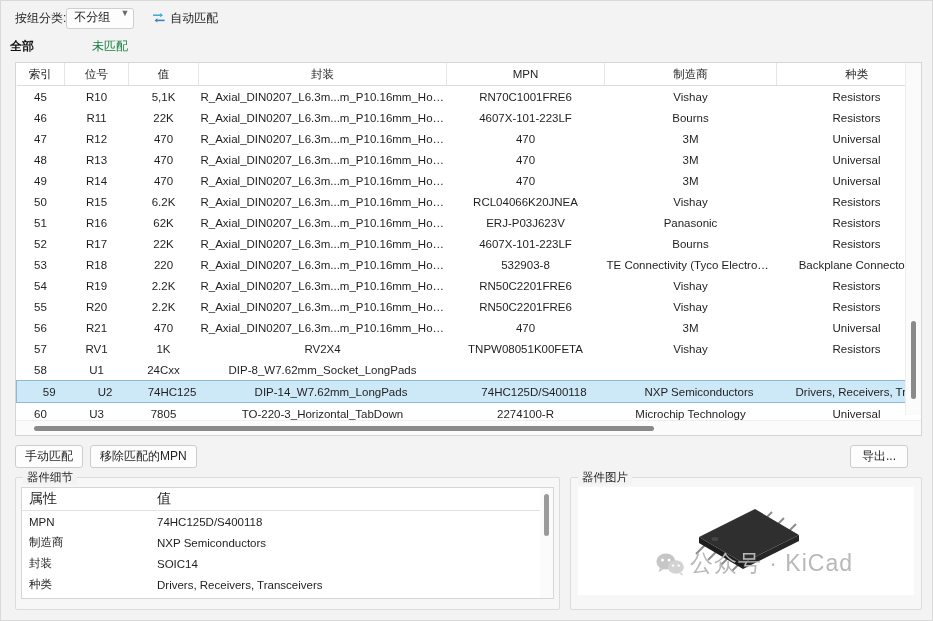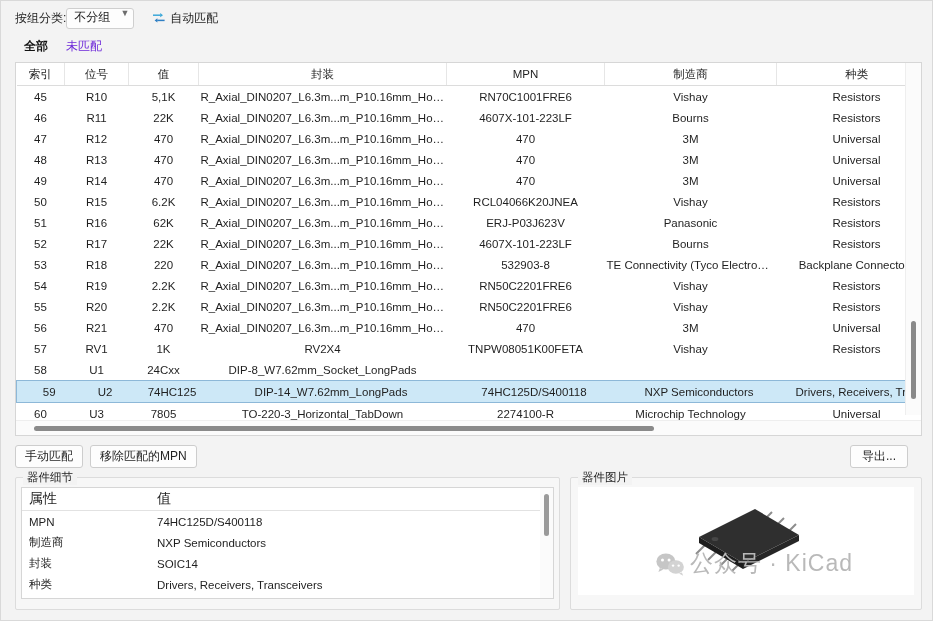--- a/index.html
+++ b/index.html
@@ -95,27 +95,27 @@
     width: 14px; height: 14px;
     margin-right: 4px;
     display: flex; align-items: center; justify-content: center;
   }
 
   
   .tabs {
     display: flex;
     align-items: center;
     height: 22px;
-    padding-left: 14px;
     margin-top: 5px;
+    gap: 40px;
   }
   .tab {
     font-size: 12px;
     padding: 2px 9px 3px 9px;
-    color: #6d28d9;
+    color: #15803d;
     position: relative;
   }
   .tab.active {
     font-weight: bold;
     color: #111;
   }
 
   
   .table-wrap {
     margin: 4px 10px 4px 14px;

